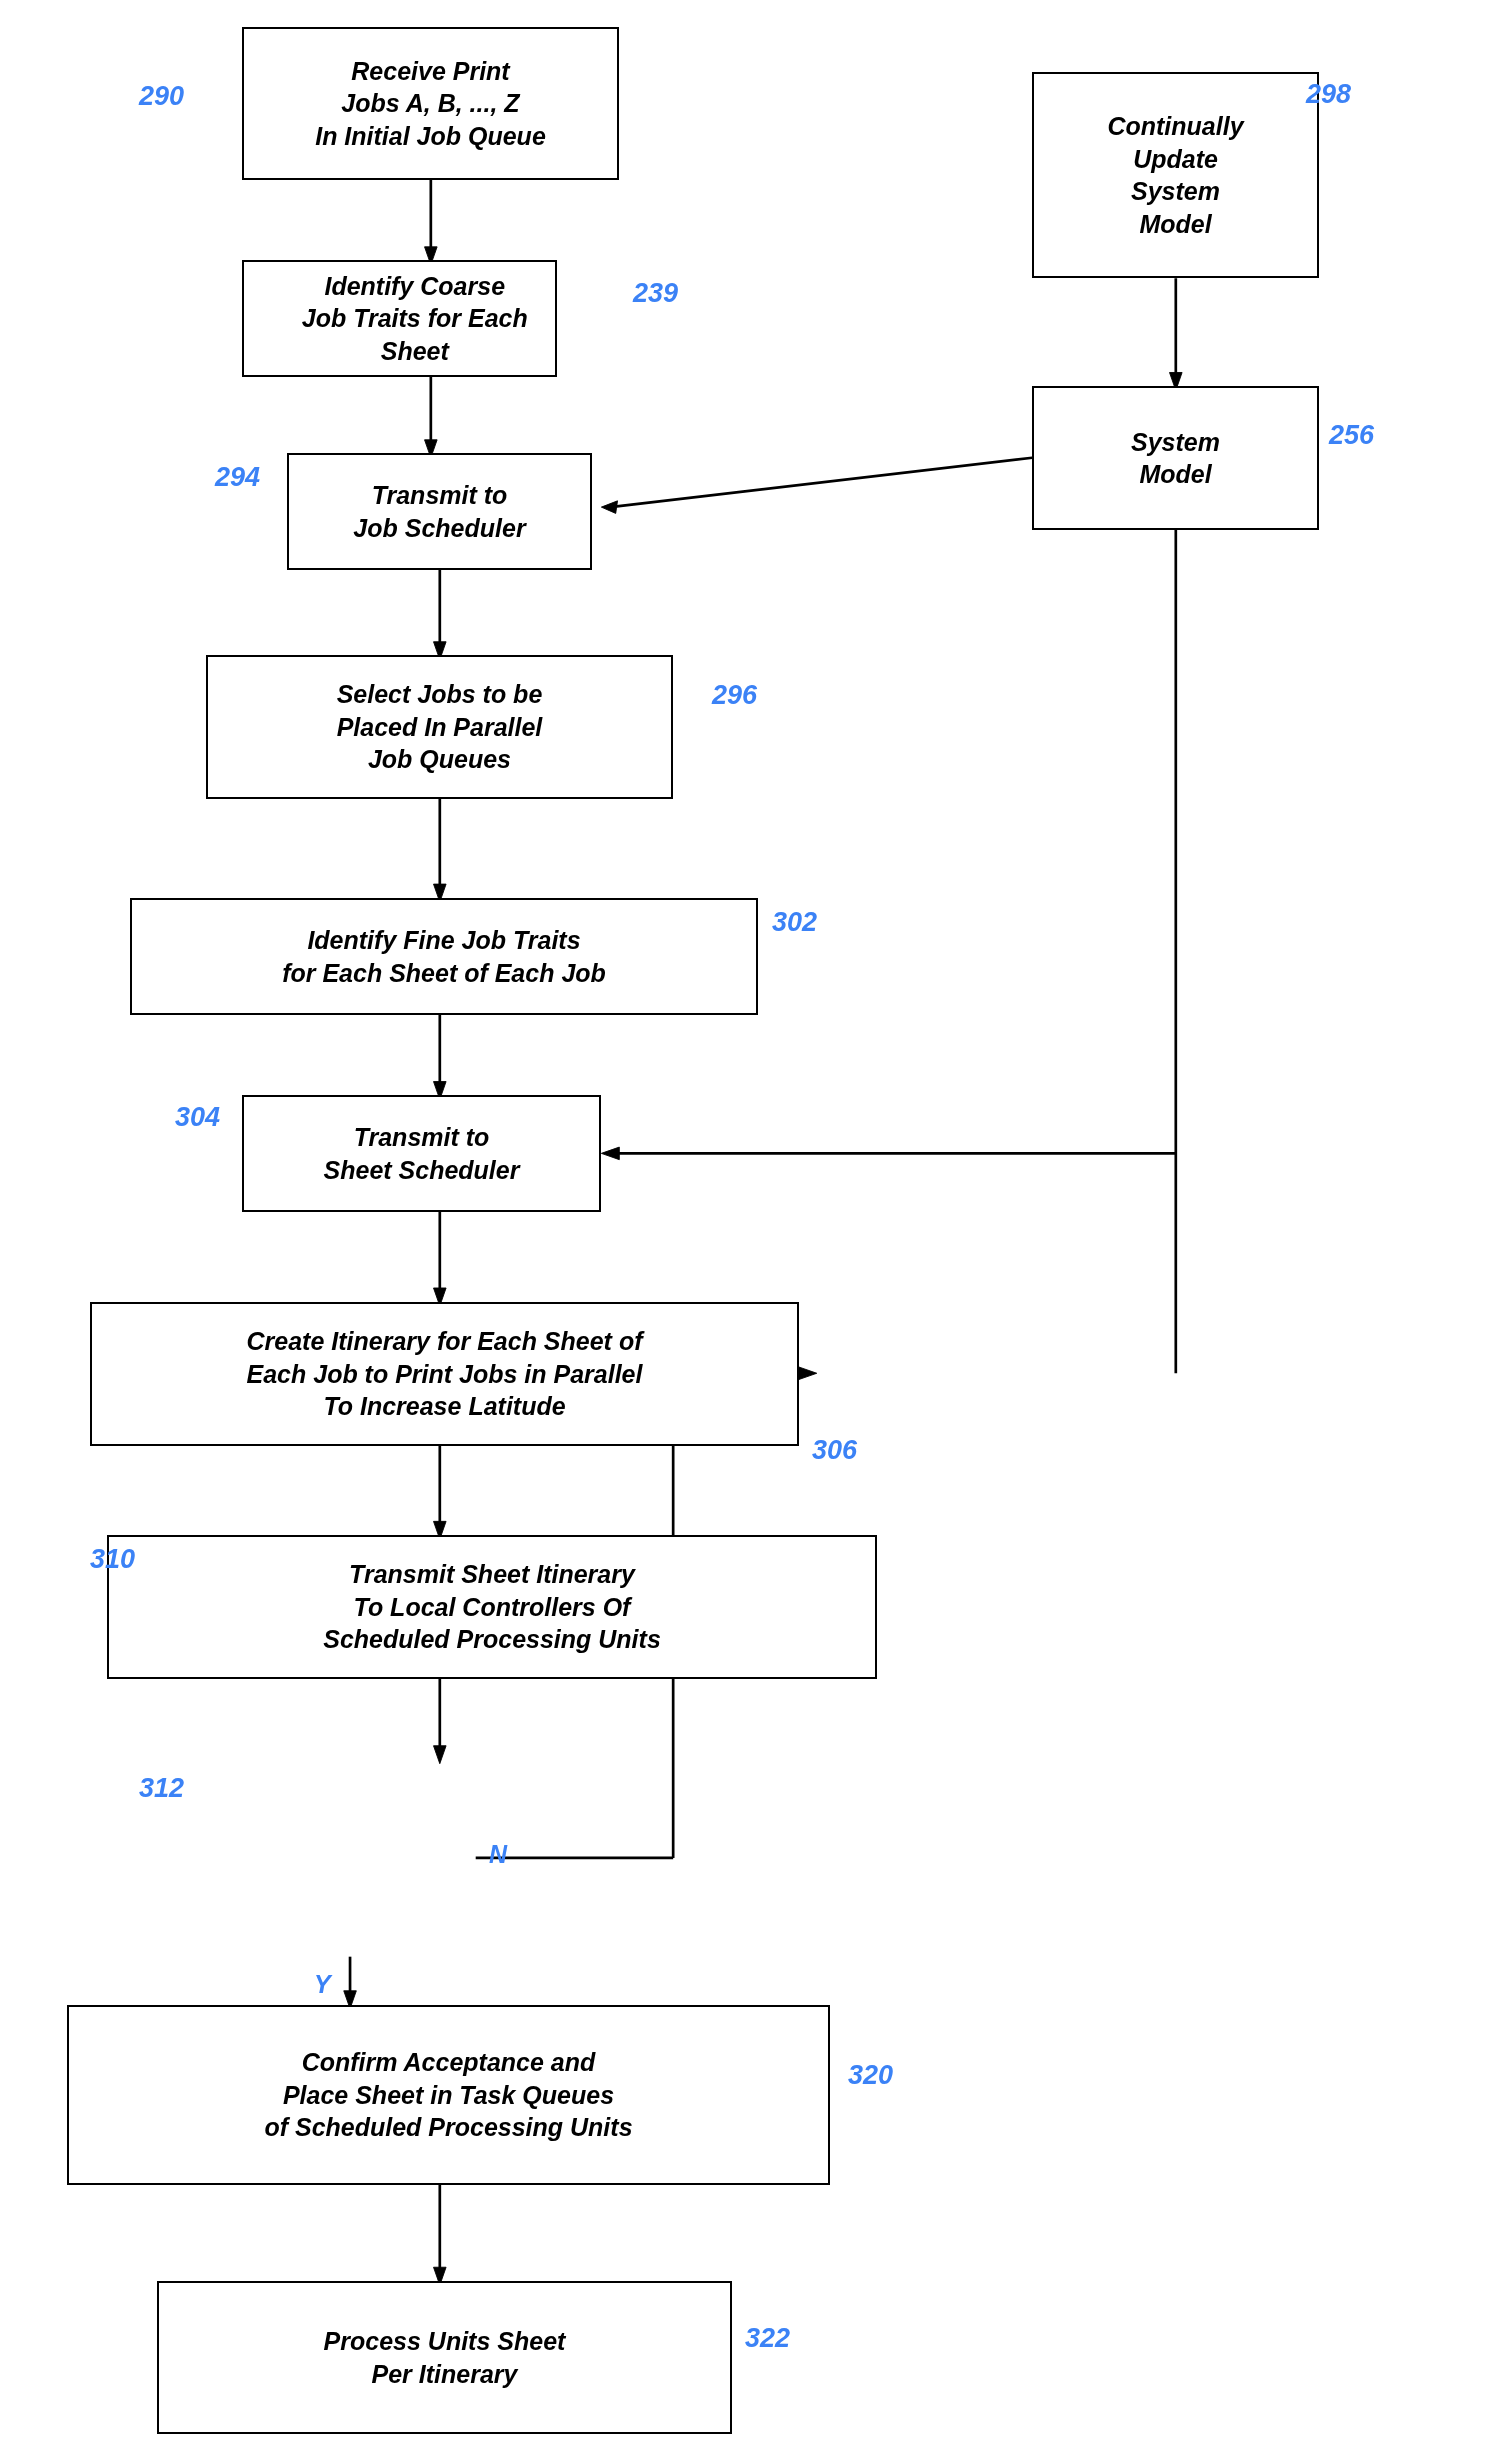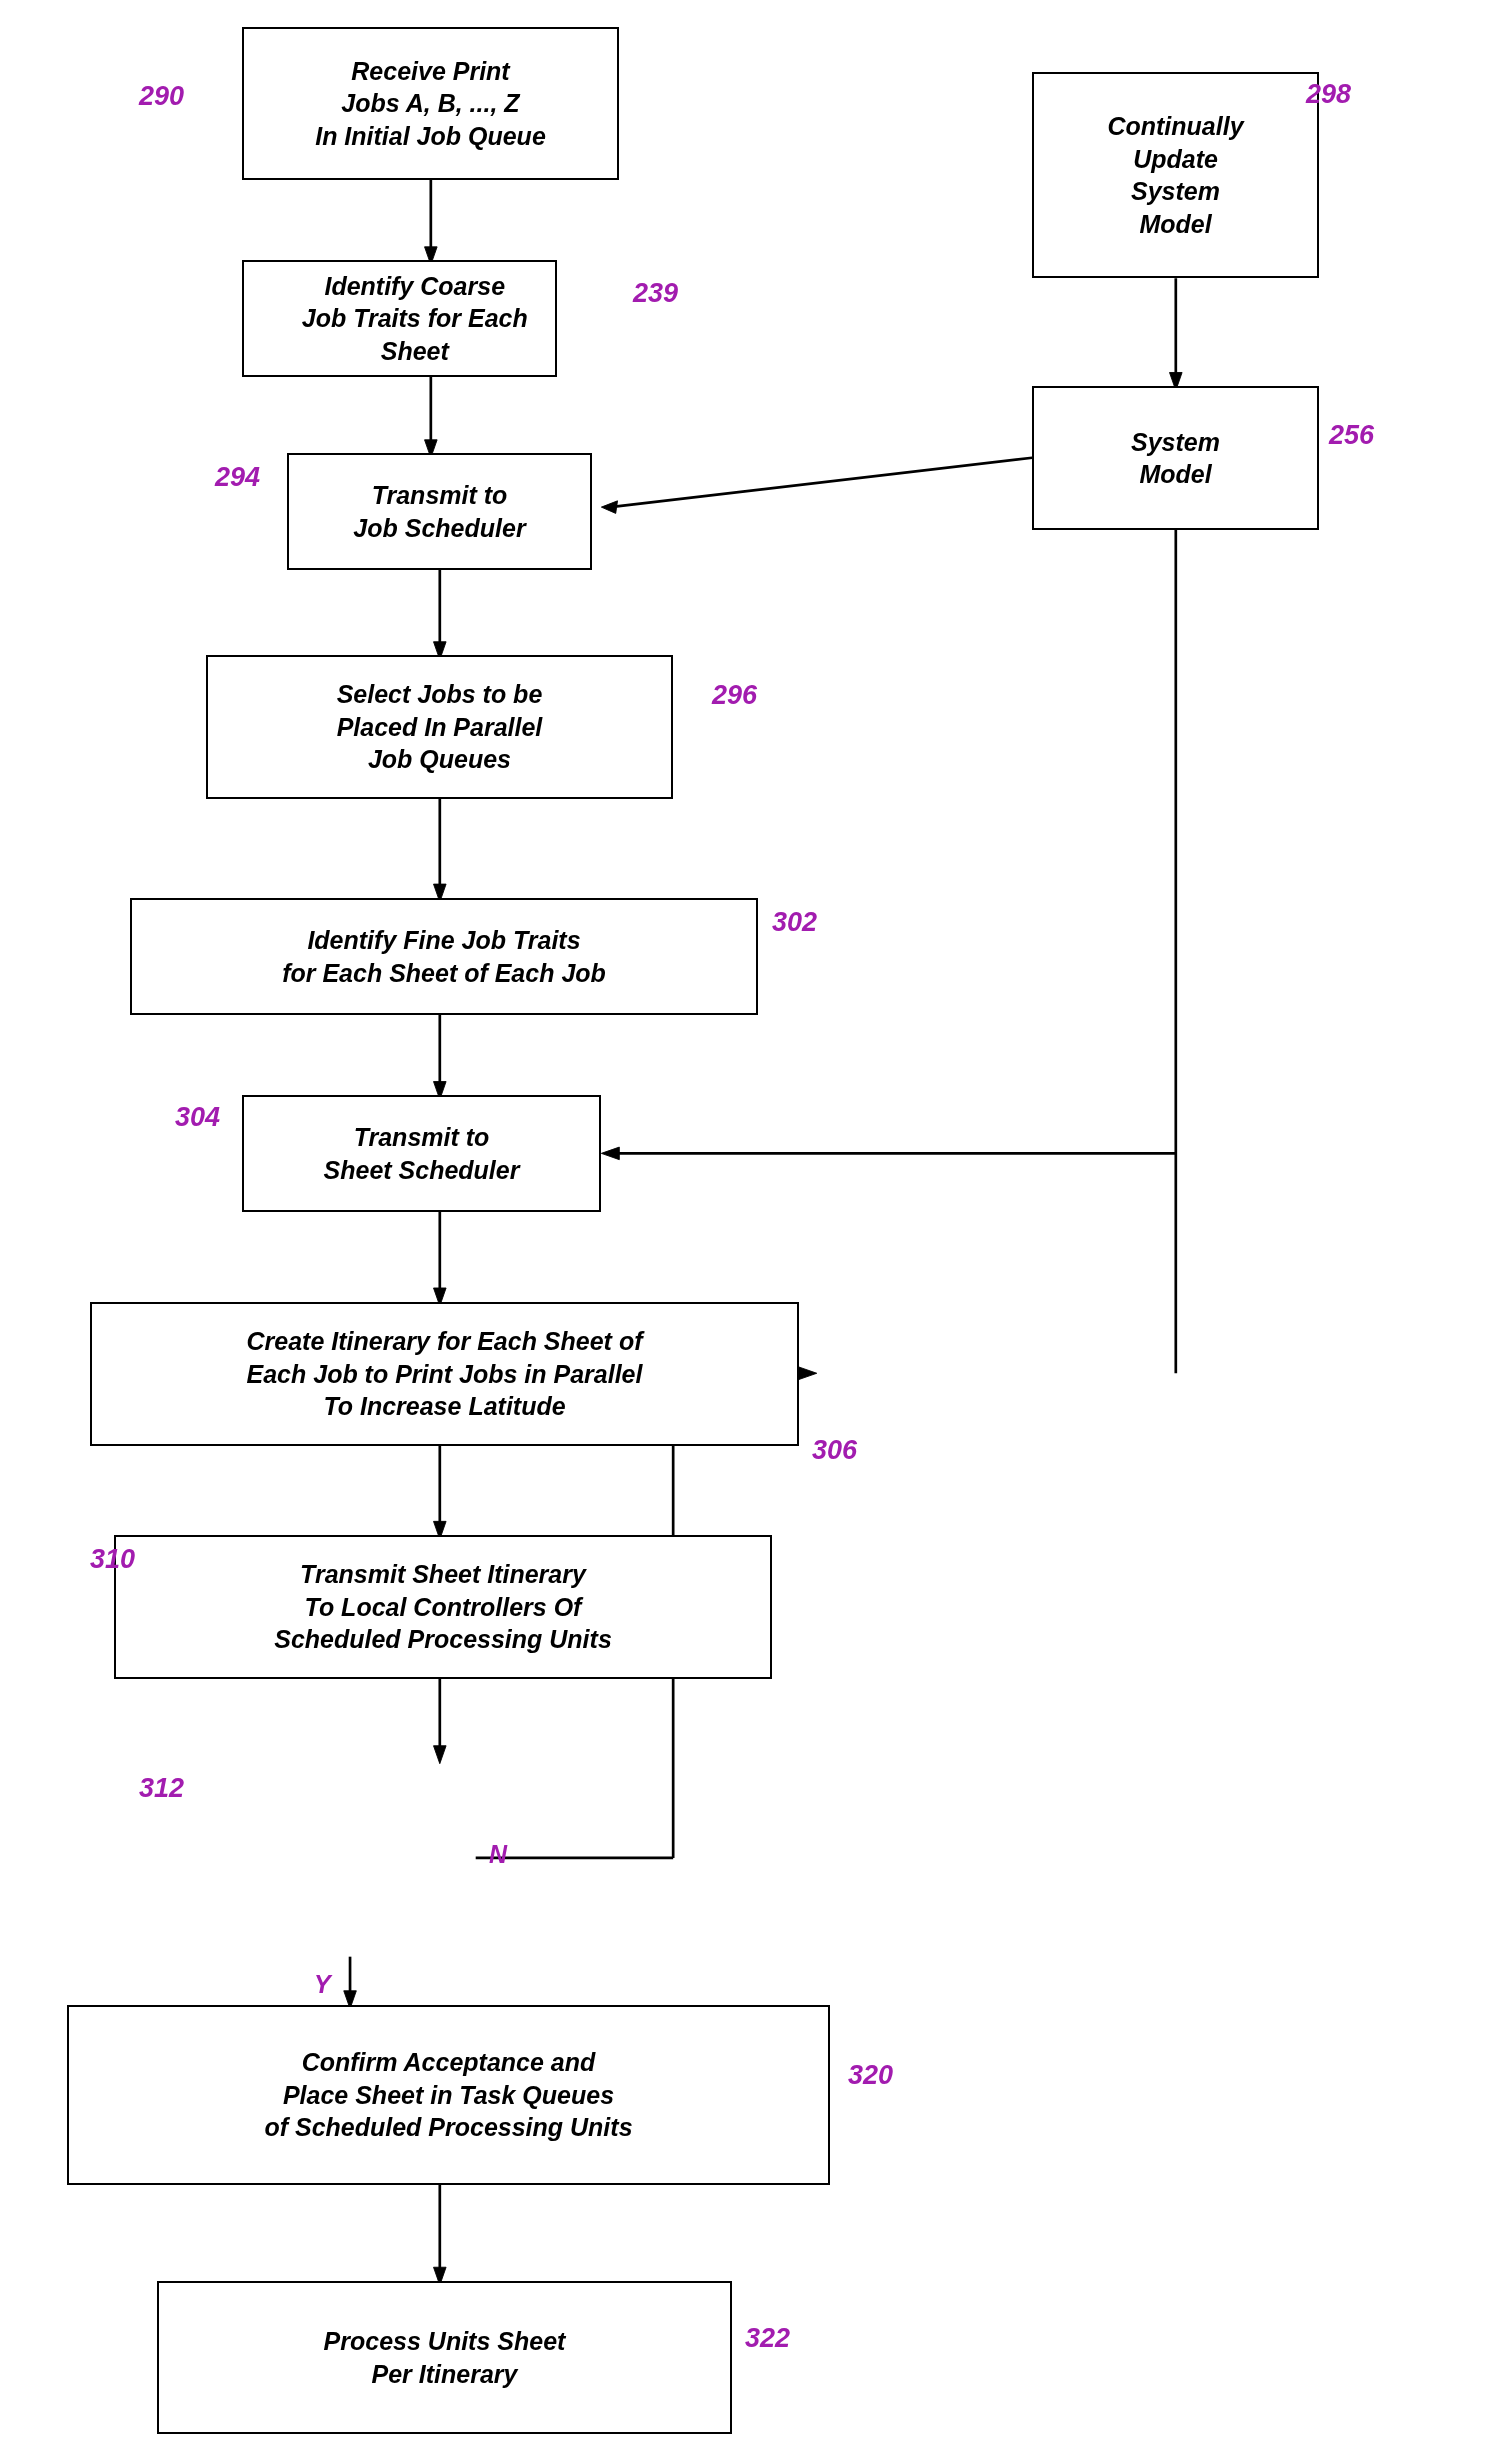--- a/index.html
+++ b/index.html
@@ -58,21 +58,21 @@
       font-weight: bold;
       font-style: italic;
       line-height: 1.3;
       width: 126px;
     }
     .label {
       position: absolute;
       font-size: 25px;
       font-style: italic;
       font-weight: bold;
-      color: #a21caf;
+      color: #3b82f6;
     }
     
     .arrows-svg {
       position: absolute;
       top: 0;
       left: 0;
       width: 1507px;
       height: 2462px;
       pointer-events: none;
     }
@@ -172,21 +172,21 @@
     <span style="white-space:pre-line;">Transmit to
 Sheet Scheduler</span>
   </div>
 
   <div class="box" style="left:90px; top:1302px; width:709px; height:144px;">
     <span style="white-space:pre-line;">Create Itinerary for Each Sheet of
 Each Job to Print Jobs in Parallel
 To Increase Latitude</span>
   </div>
 
-  <div class="box" style="left:114px; top:1535px; width:658px; height:144px;">
+  <div class="box" style="left:107px; top:1535px; width:770px; height:144px;">
     <span style="white-space:pre-line;">Transmit Sheet Itinerary
 To Local Controllers Of
 Scheduled Processing Units</span>
   </div>
 
 
   <div class="label" style="left:489px; top:1840px;">
     <span>N</span>
   </div>
 

